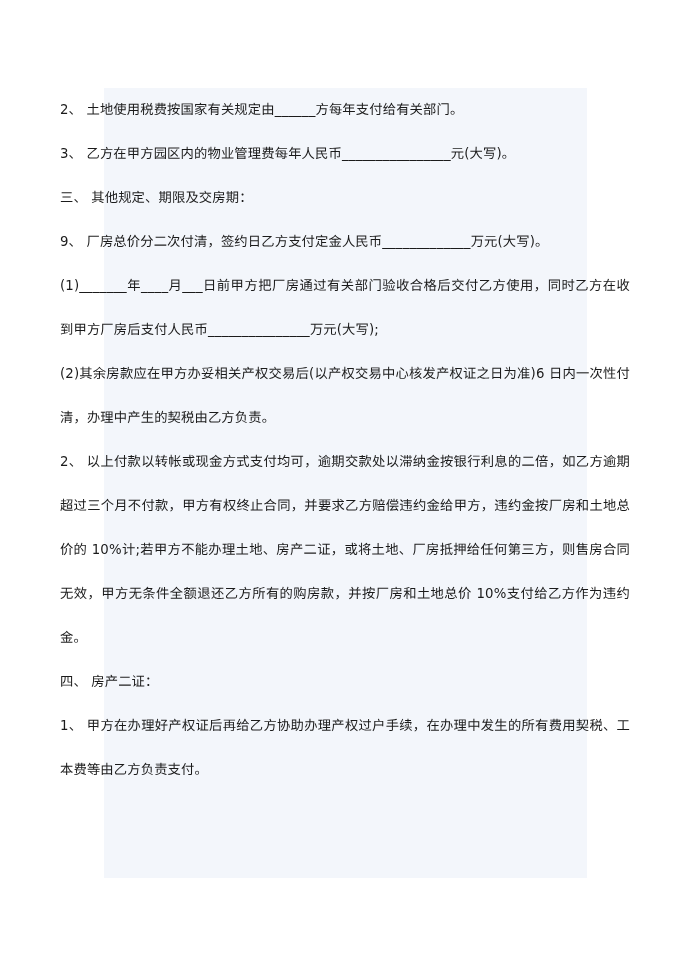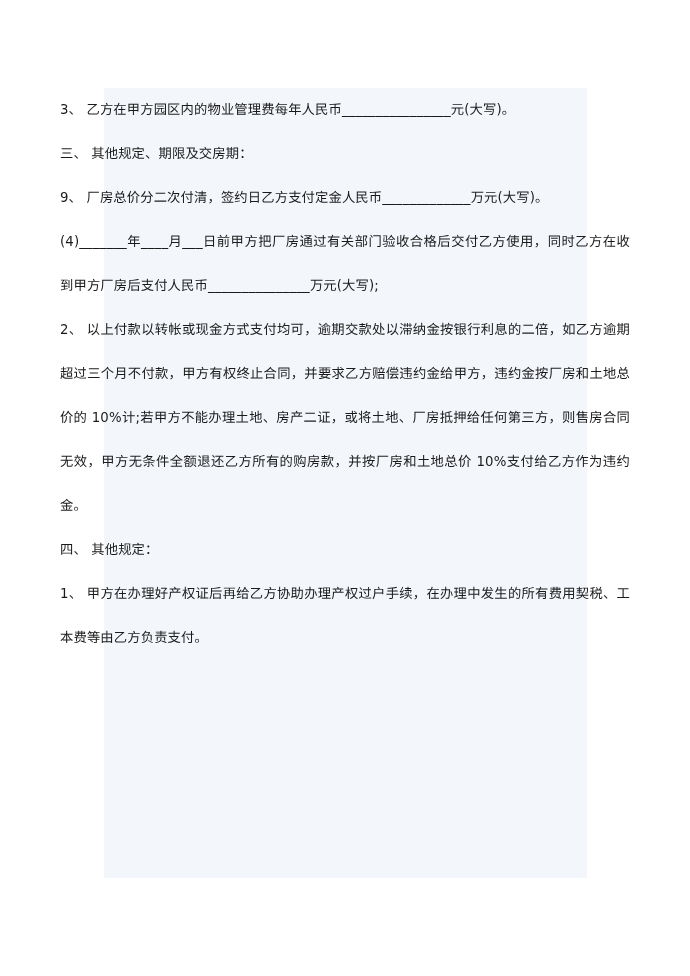--- a/index.html
+++ b/index.html
@@ -60,31 +60,33 @@
 </style>
 </head>
 <body>
 
 <div class="page">
 
   <div class="content-block"></div>
 
   <div class="doc-body">
 
+    <p class="para">2、 土地使用税费按国家有关规定由______方每年支付给有关部门。</p>
 
     <p class="para">3、 乙方在甲方园区内的物业管理费每年人民币________________元(大写)。</p>
 
     <p class="para">三、 其他规定、期限及交房期：</p>
 
     <p class="para">9、 厂房总价分二次付清，签约日乙方支付定金人民币_____________万元(大写)。</p>
 
-    <p class="para">(4)_______年____月___日前甲方把厂房通过有关部门验收合格后交付乙方使用，同时乙方在收到甲方厂房后支付人民币_______________万元(大写);</p>
+    <p class="para">(1)_______年____月___日前甲方把厂房通过有关部门验收合格后交付乙方使用，同时乙方在收到甲方厂房后支付人民币_______________万元(大写);</p>
 
+    <p class="para">(2)其余房款应在甲方办妥相关产权交易后(以产权交易中心核发产权证之日为准)6 日内一次性付清，办理中产生的契税由乙方负责。</p>
 
     <p class="para">2、 以上付款以转帐或现金方式支付均可，逾期交款处以滞纳金按银行利息的二倍，如乙方逾期超过三个月不付款，甲方有权终止合同，并要求乙方赔偿违约金给甲方，违约金按厂房和土地总价的 10%计;若甲方不能办理土地、房产二证，或将土地、厂房抵押给任何第三方，则售房合同无效，甲方无条件全额退还乙方所有的购房款，并按厂房和土地总价 10%支付给乙方作为违约金。</p>
 
-    <p class="para">四、 其他规定：</p>
+    <p class="para">四、 房产二证：</p>
 
     <p class="para">1、 甲方在办理好产权证后再给乙方协助办理产权过户手续，在办理中发生的所有费用契税、工本费等由乙方负责支付。</p>
 
   </div>
 
 </div>
 
 </body></html>

